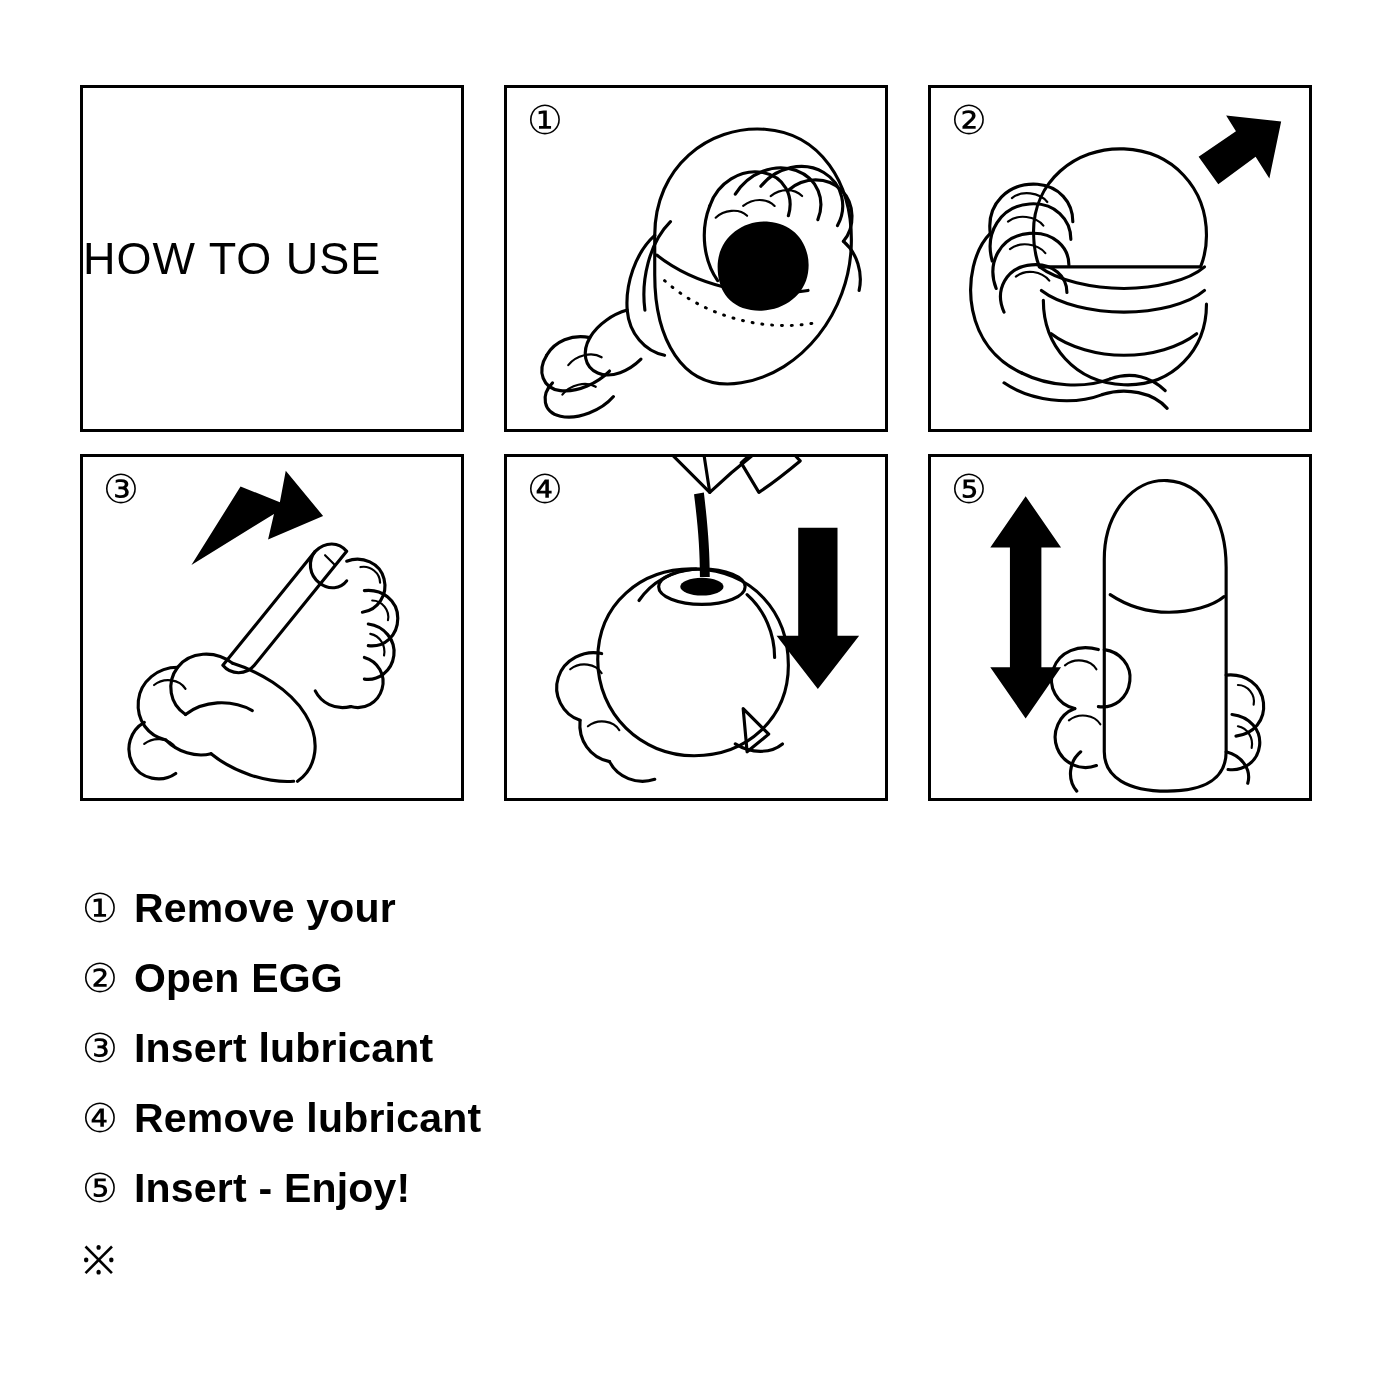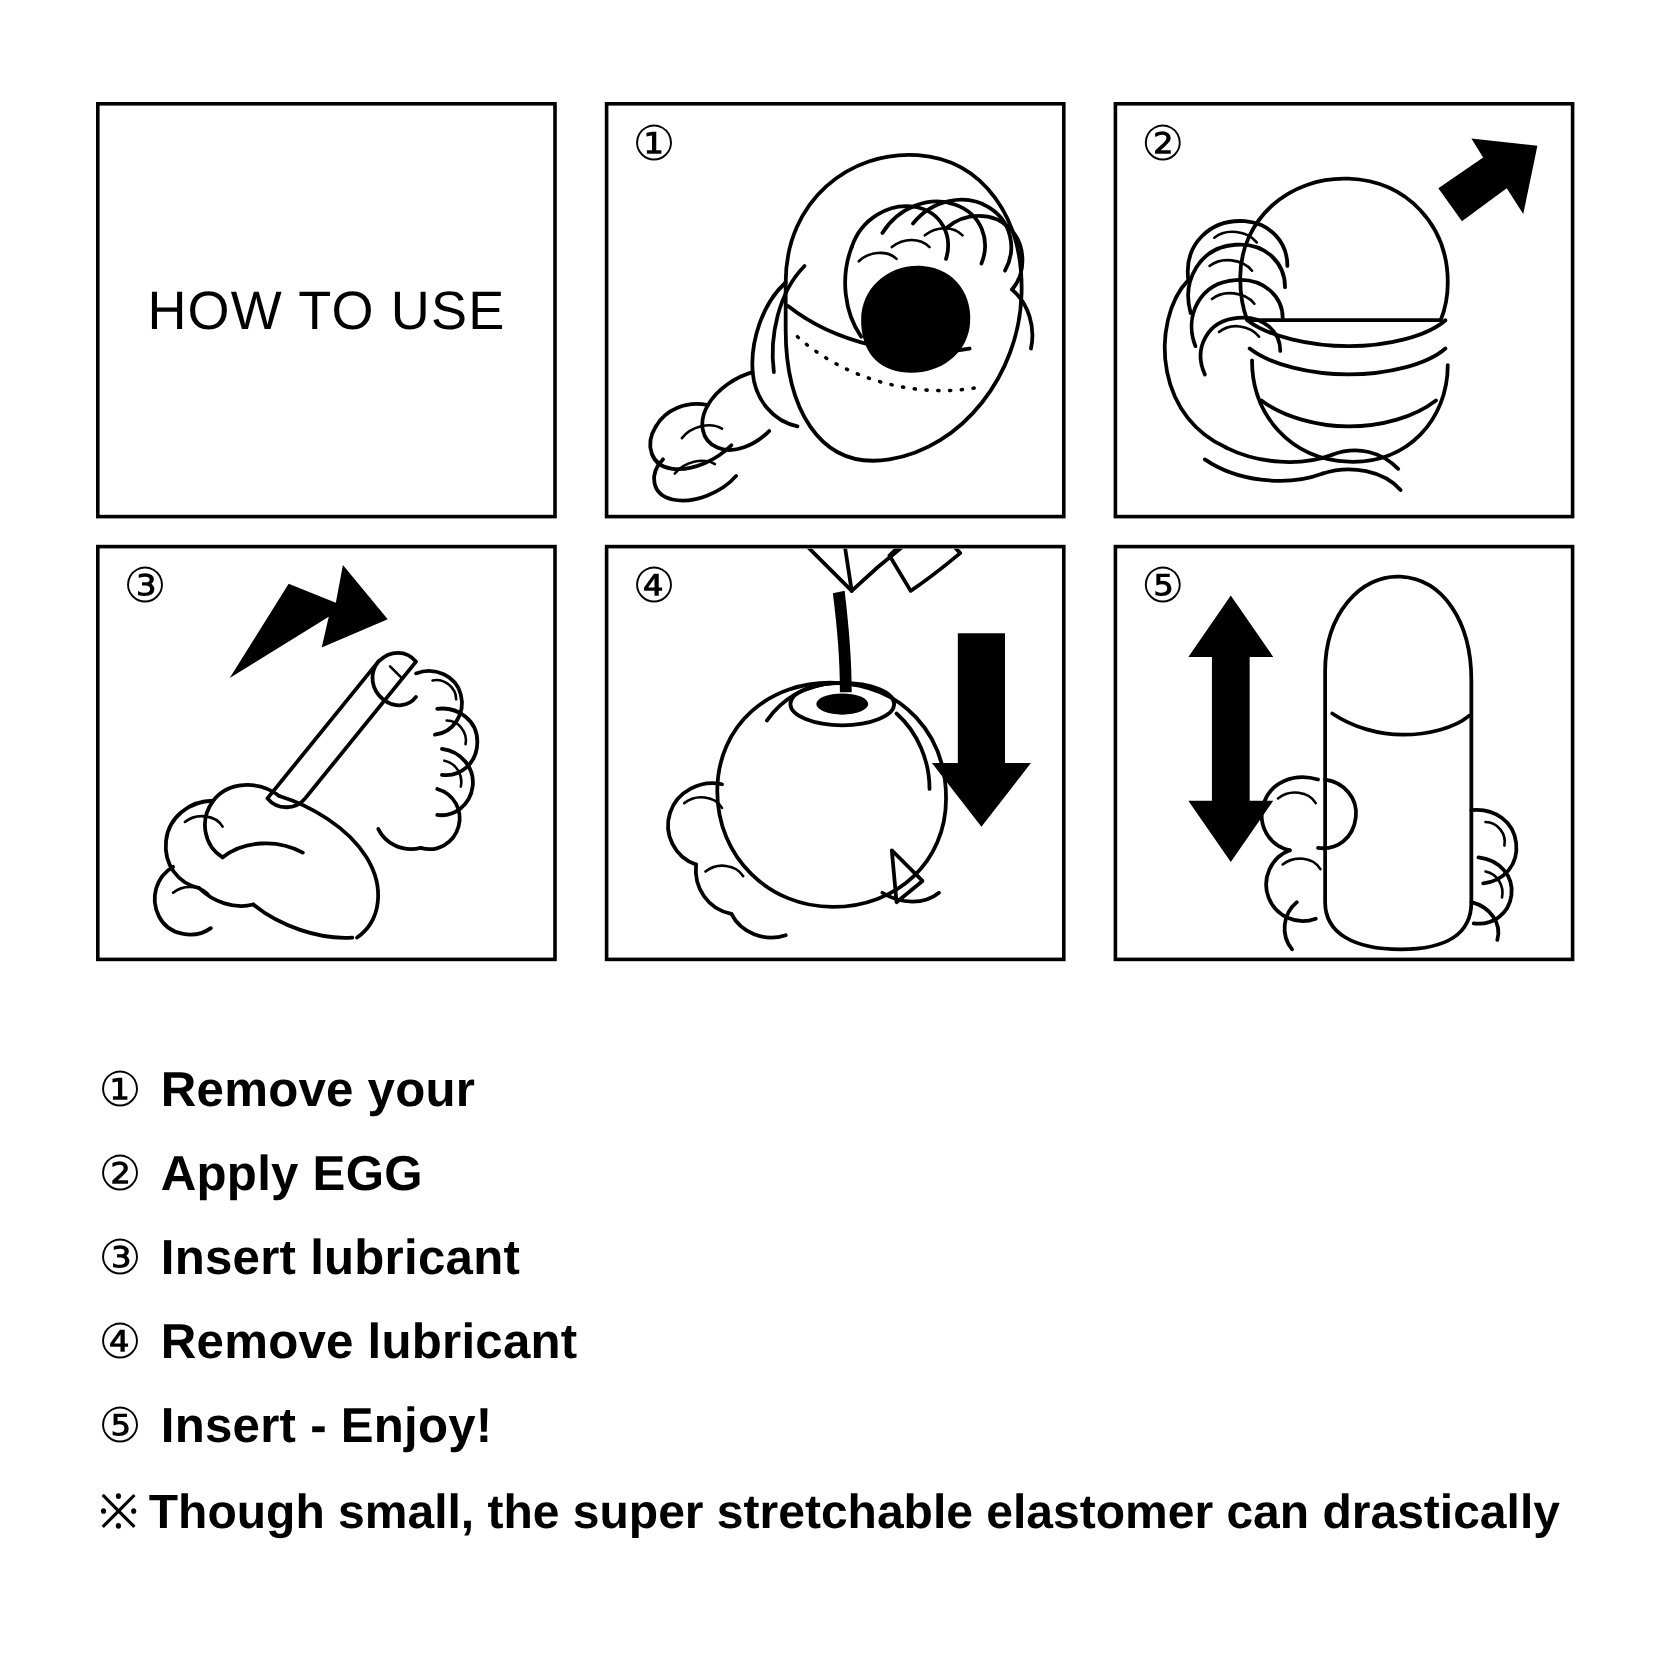--- a/index.html
+++ b/index.html
@@ -43,21 +43,20 @@
     background: #fff;
     overflow: hidden;
   }
 
   .panel-title {
     position: absolute;
     left: 0;
     right: 0;
     top: 50%;
     transform: translateY(-50%);
-    text-align: center;
     font-size: 45px;
     letter-spacing: 1px;
     font-weight: 400;
   }
 
   .step-num {
     position: absolute;
     left: 20px;
     top: 12px;
     font-size: 40px;
@@ -288,40 +287,39 @@
 
   <div class="captions">
 
     <div class="caption-row">
       <span class="caption-mark">①</span>
       <span class="caption-text">Remove your</span>
     </div>
 
     <div class="caption-row">
       <span class="caption-mark">②</span>
-      <span class="caption-text">Apply EGG</span>
+      <span class="caption-text">Open EGG</span>
     </div>
 
     <div class="caption-row">
       <span class="caption-mark">③</span>
       <span class="caption-text">Insert lubricant</span>
     </div>
 
     <div class="caption-row">
       <span class="caption-mark">④</span>
       <span class="caption-text">Remove lubricant</span>
     </div>
 
     <div class="caption-row">
       <span class="caption-mark">⑤</span>
       <span class="caption-text">Insert - Enjoy!</span>
     </div>
 
     <div class="footnote">
       <span class="footnote-mark">※</span>
       <span class="footnote-text">
-        <span>Though small, the super stretchable elastomer can drastically</span>
       </span>
     </div>
 
   </div>
 
 </div>
 
 </body></html>

